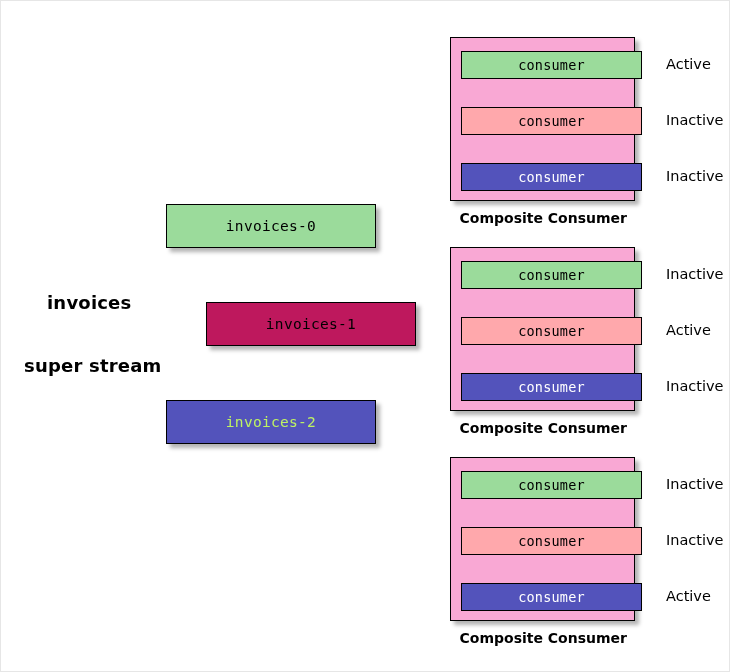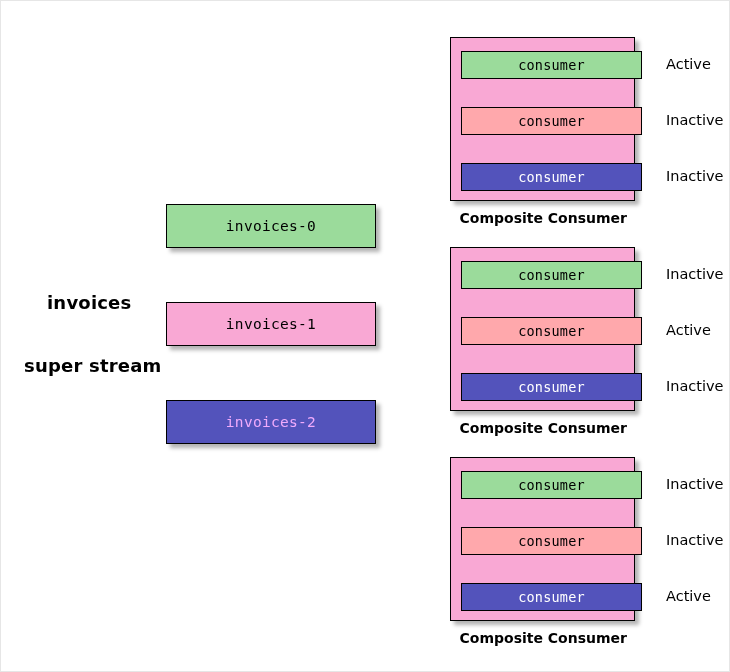--- a/index.html
+++ b/index.html
@@ -128,24 +128,24 @@
 <body>
 
 <div id="canvas">
 
   <div id="super-stream-name" class="stream-title">invoices</div>
   <div id="super-stream-kind" class="stream-title">super stream</div>
 
   <div id="partition-0" class="partition" style="background: rgb(155, 219, 155); color: rgb(0, 0, 0);">
     <span class="partition-label">invoices-0</span>
   </div>
-  <div id="partition-1" class="partition" style="background: #f9a8d4; color: rgb(0, 0, 0);">
+  <div id="partition-1" class="partition" style="background: #be185d; color: rgb(0, 0, 0); margin-left: 40px;">
     <span class="partition-label">invoices-1</span>
   </div>
-  <div id="partition-2" class="partition" style="background: rgb(83, 83, 187); color: #f0abfc;">
+  <div id="partition-2" class="partition" style="background: rgb(83, 83, 187); color: #bef264;">
     <span class="partition-label">invoices-2</span>
   </div>
 
   <div id="group-0" class="group">
     <div class="consumer slot-0" style="background: rgb(155, 219, 155); color: rgb(0, 0, 0);">
       <span class="consumer-label">consumer</span>
     </div>
     <div class="consumer slot-1" style="background: rgb(255, 168, 172); color: rgb(0, 0, 0);">
       <span class="consumer-label">consumer</span>
     </div>

